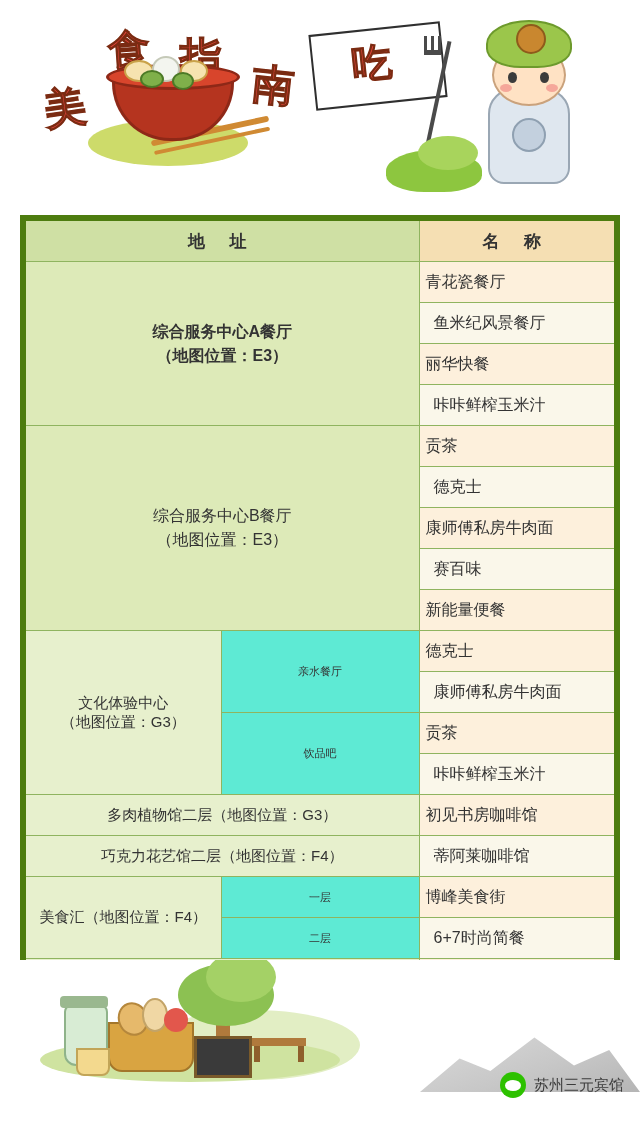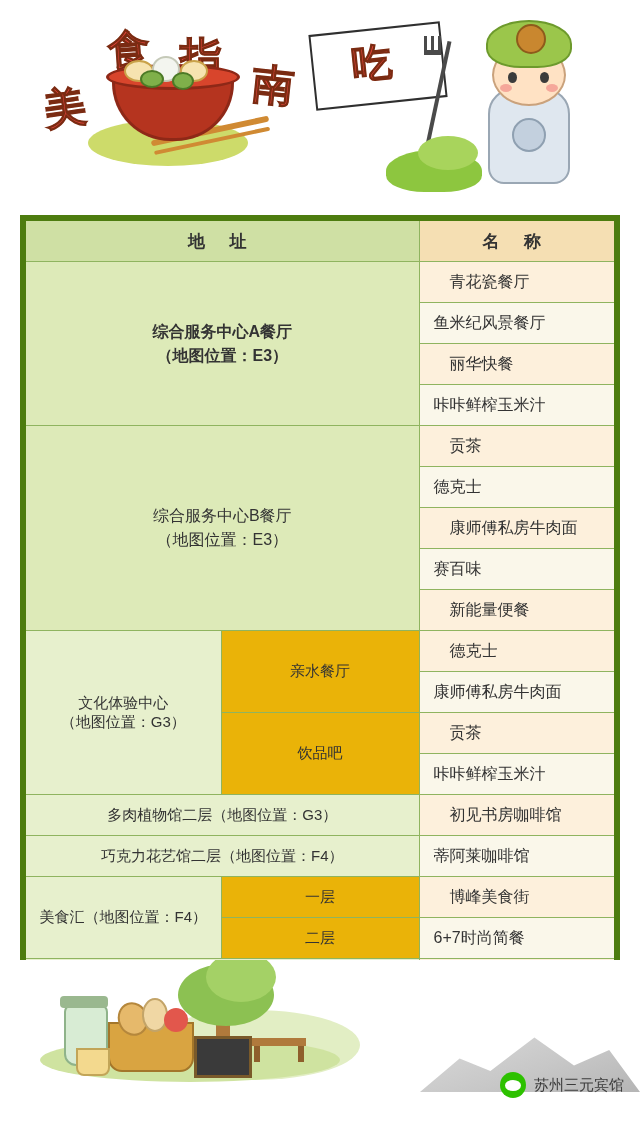--- a/index.html
+++ b/index.html
@@ -117,22 +117,22 @@
     font-size:16px;color:#333;
     padding:5px 8px;
     text-align:center;
     font-family:"Liberation Sans","DejaVu Sans",sans-serif;
     height:30px;
   }
   .hdr-addr{background:#cfe0a4;font-weight:bold;letter-spacing:10px;font-size:17px;}
   .hdr-name{background:#f5dfb3;font-weight:bold;letter-spacing:10px;font-size:17px;}
   .addr-cell{background:#ddeab8;font-size:16px;line-height:1.5;}
   .addr-cell-lite{background:#e7f0cd;font-size:15px;}
-  .sub-cell{background:#eab308;font-size:15px;}
-  .name-cell{background:#fdf0dc;text-align:left;padding-left:30px;font-size:16px;}
+  .sub-cell{background:#5eead4;font-size:11px;}
+  .name-cell{background:#fdf0dc;text-align:left;padding-left:6px;font-size:16px;}
   .name-cell-alt{background:#faf7ea;text-align:left;padding-left:14px;font-size:16px;margin-left:36px;}
 
   
   .footer{
     position:absolute;left:0;top:960px;width:640px;height:164px;
     background:#ffffff;overflow:hidden;
   }
   .grass{
     position:absolute;left:40px;top:78px;width:300px;height:44px;
     background:#cfe3a0;border-radius:50%;

